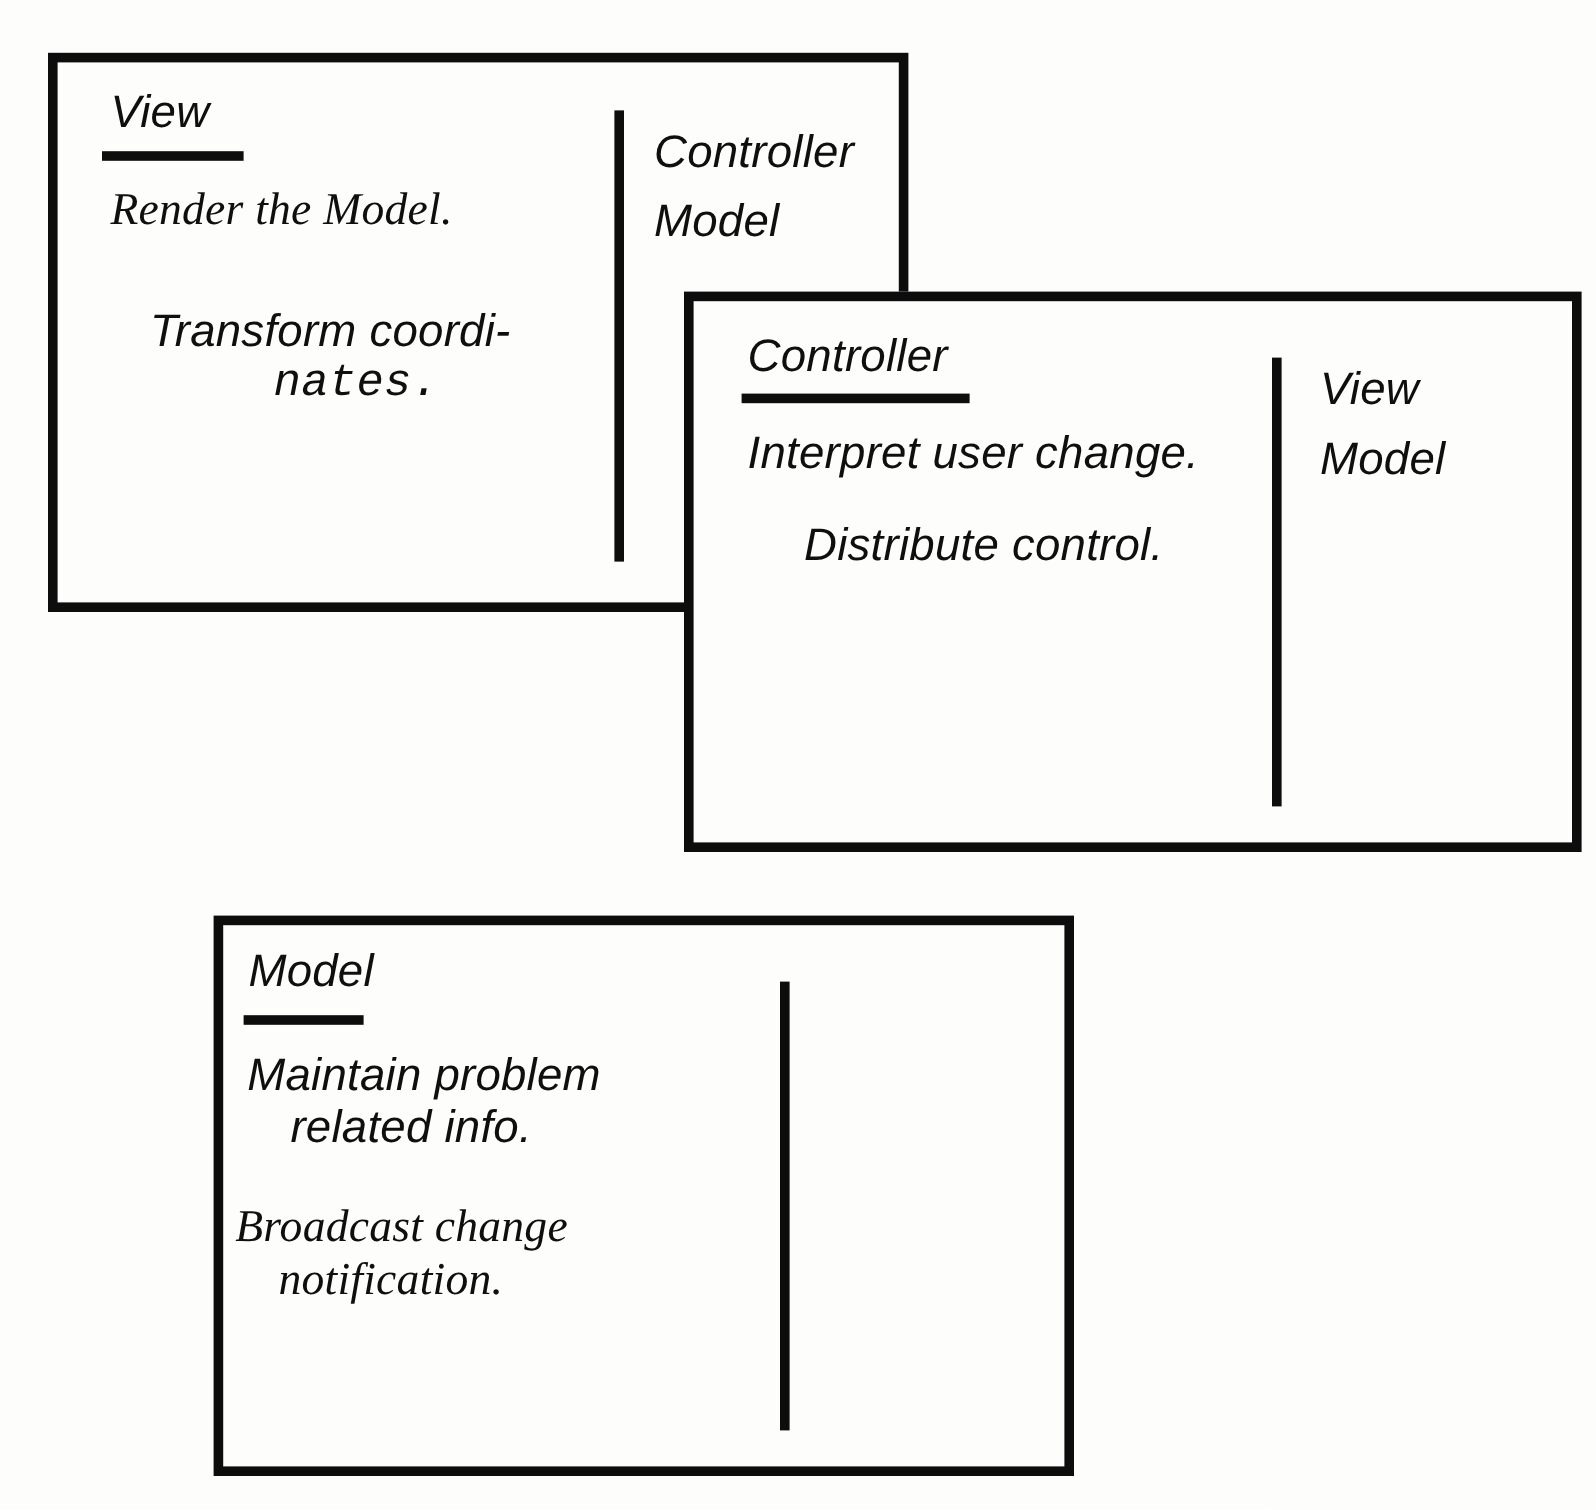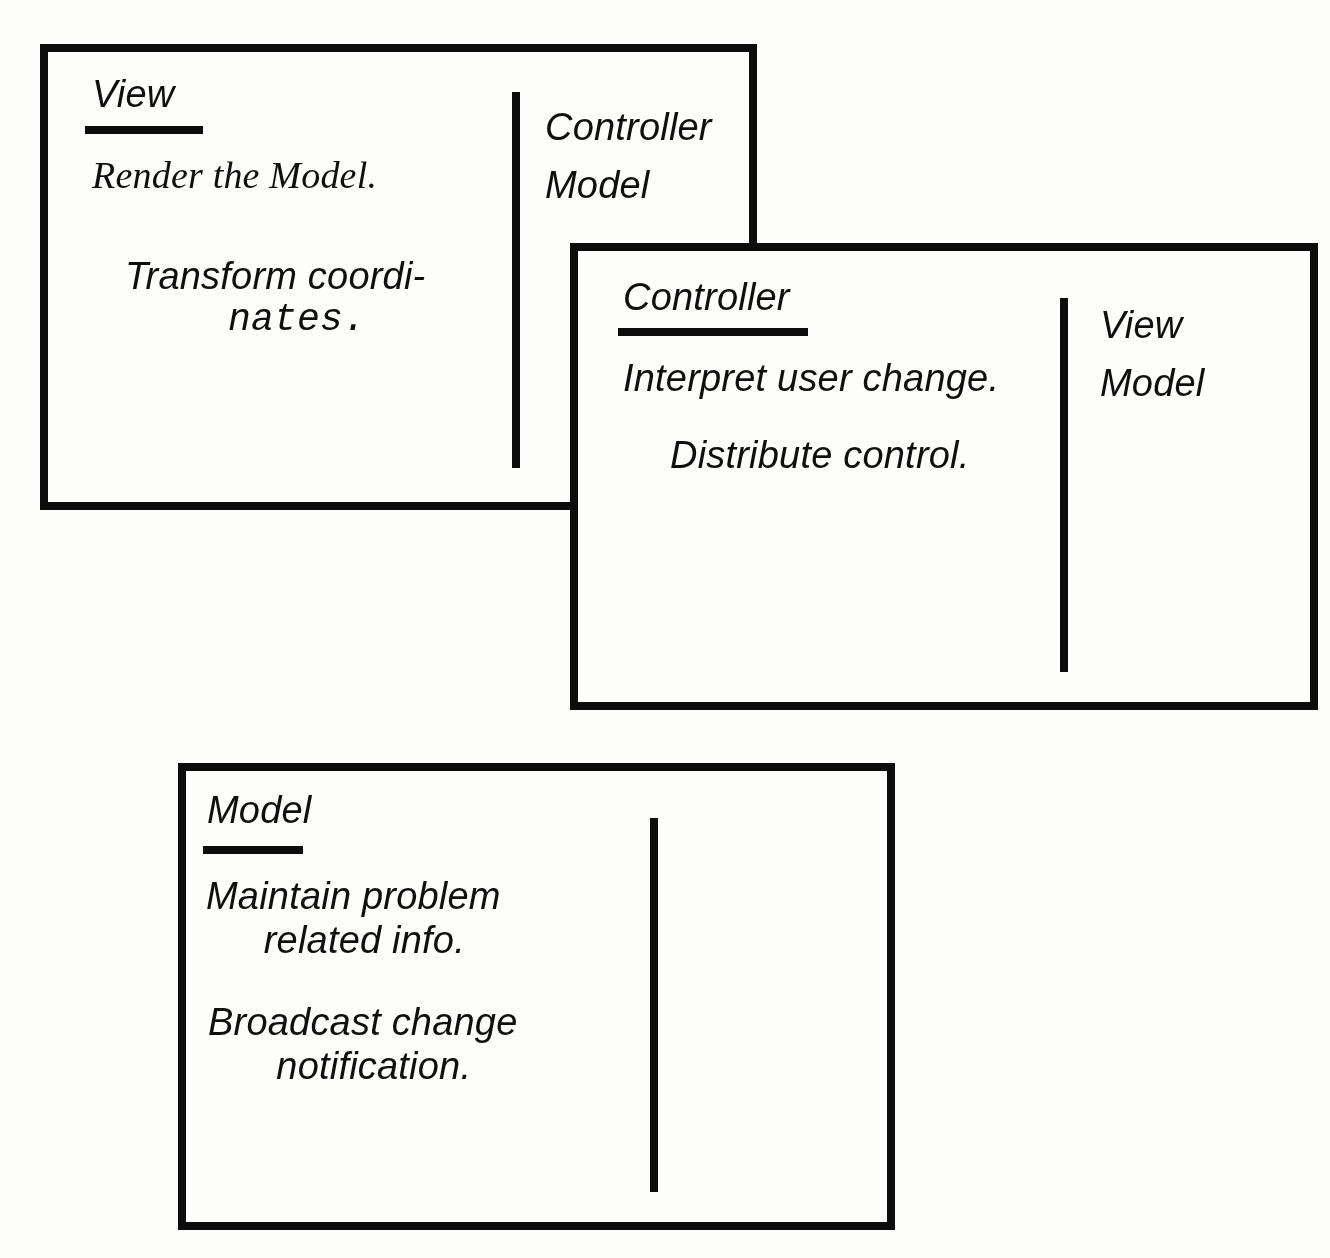--- a/index.html
+++ b/index.html
@@ -61,22 +61,22 @@
   .card-controller .card-title-underline{ left: 40px;  top: 77px;  width: 190px; }
   .card-controller .duty-1              { left: 45px;  top: 105px; }
   .card-controller .duty-2              { left: 45px;  top: 182px; margin-left: 47px; }
   .card-controller .divider             { left: 482px; top: 47px;  height: 374px; }
   .card-controller .collabs             { left: 522px; top: 45px;  }
 
   
   .card-model .card-title          { left: 21px;  top: 17px;  }
   .card-model .card-title-underline{ left: 17px;  top: 75px;  width: 100px; }
   .card-model .duty-1              { left: 20px;  top: 103px; font-style: italic; }
-  .card-model .duty-2              { left: 22px;  top: 229px; }
-  .card-model .indent              { margin-left: 22px; text-align: center; }
+  .card-model .duty-2              { left: 10px;  top: 229px; font-family: Liberation Serif, serif; }
+  .card-model .indent              { margin-left: 36px; }
   .card-model .divider             { left: 464px; top: 47px;  height: 374px; }
 </style>
 </head>
 <body>
 
 <div class="canvas">
 
   <section class="card card-view">
     <div class="txt card-title">View</div>
     <div class="card-title-underline"></div>

